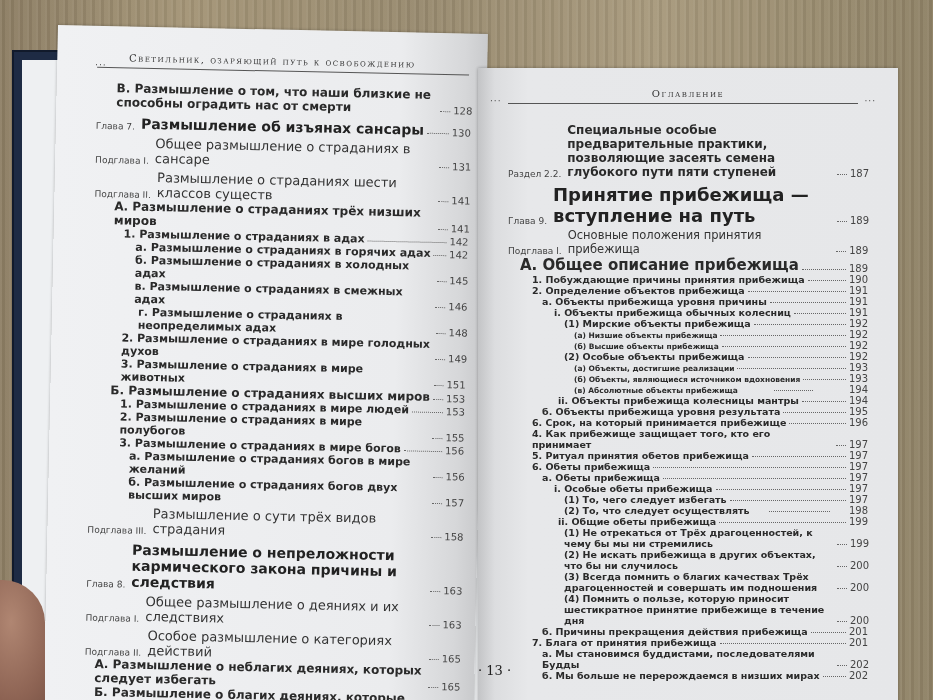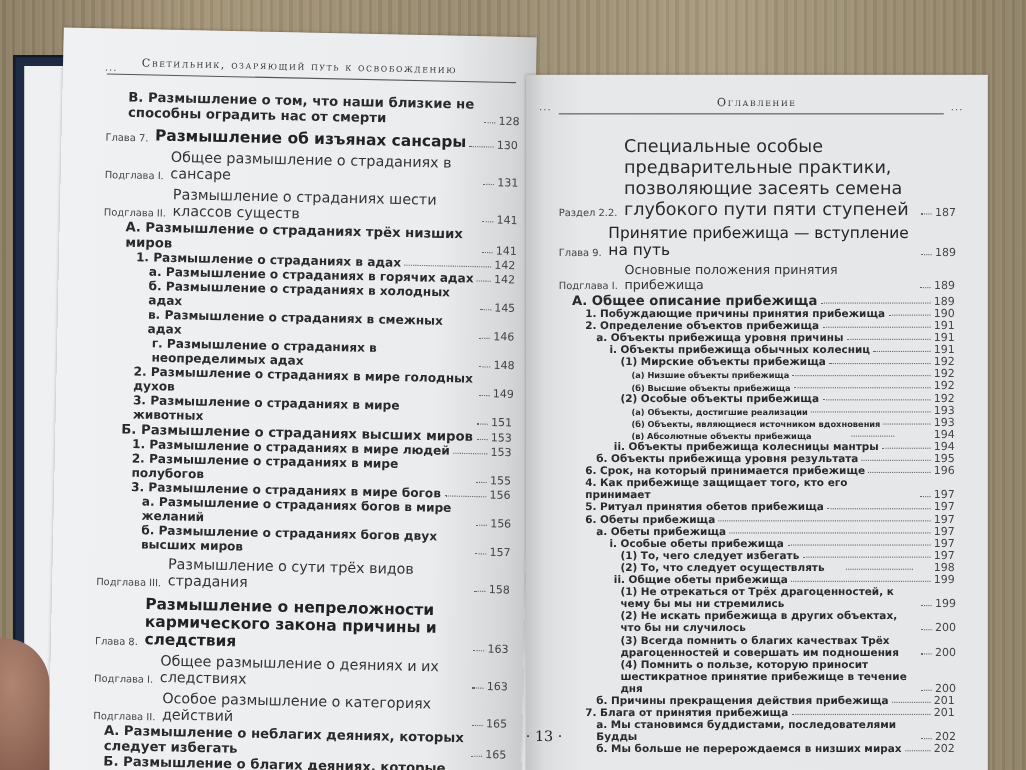--- a/index.html
+++ b/index.html
@@ -52,26 +52,26 @@
       flex: 1; border-bottom: 1px dotted #666; margin: 0 3px 4px 3px; min-width: 10px;
     }
     .toc-page { font-size: 10px; color: #444; white-space: nowrap; min-width: 18px; text-align: right; }
     .left-toc { position: absolute; left: 40px; top: 55px; width: 375px; }
     .right-toc { position: absolute; left: 30px; top: 50px; width: 360px; }
     .lvl-chapter .toc-title { font-size: 14px; font-weight: bold; color: #222; }
     .lvl-sub .toc-title { font-size: 13px; color: #333; }
     .lvl-a .toc-title { font-size: 12px; font-weight: bold; }
     .lvl-1 .toc-title { font-size: 11px; font-weight: bold; }
     .r .toc-title { font-size: 10px; }
-    .r.lvl-chapter .toc-title { font-size: 14px; font-weight: normal; }
+    .r.lvl-chapter .toc-title { font-size: 18px; font-weight: bold; }
     .r.lvl-sub .toc-title { font-size: 11.5px; font-weight: normal; }
-    .r.lvl-a .toc-title { font-size: 12px; font-weight: bold; }
+    .r.lvl-a .toc-title { font-size: 15px; font-weight: bold; }
     .r.lvl-1 .toc-title { font-size: 9.5px; font-weight: bold; }
     .r.lvl-s .toc-title { font-size: 7.5px; font-weight: bold; }
-    .r.lvl-part .toc-title { font-size: 16px; font-weight: normal; }
+    .r.lvl-part .toc-title { font-size: 12px; font-weight: bold; }
     .folio {
       position: absolute; left: 0; right: 0; bottom: 30px; text-align: left;
       font-family: "DejaVu Serif", serif; font-size: 13px; color: #222;
     }
     .finger {
       position: absolute; left: -40px; top: 580px; width: 85px; height: 140px;
       background: radial-gradient(ellipse at 60% 30%, #b08672 0%, #8e6454 55%, #6e4a3e 100%);
       border-radius: 45px 45px 20px 20px;
     }
   </style>

